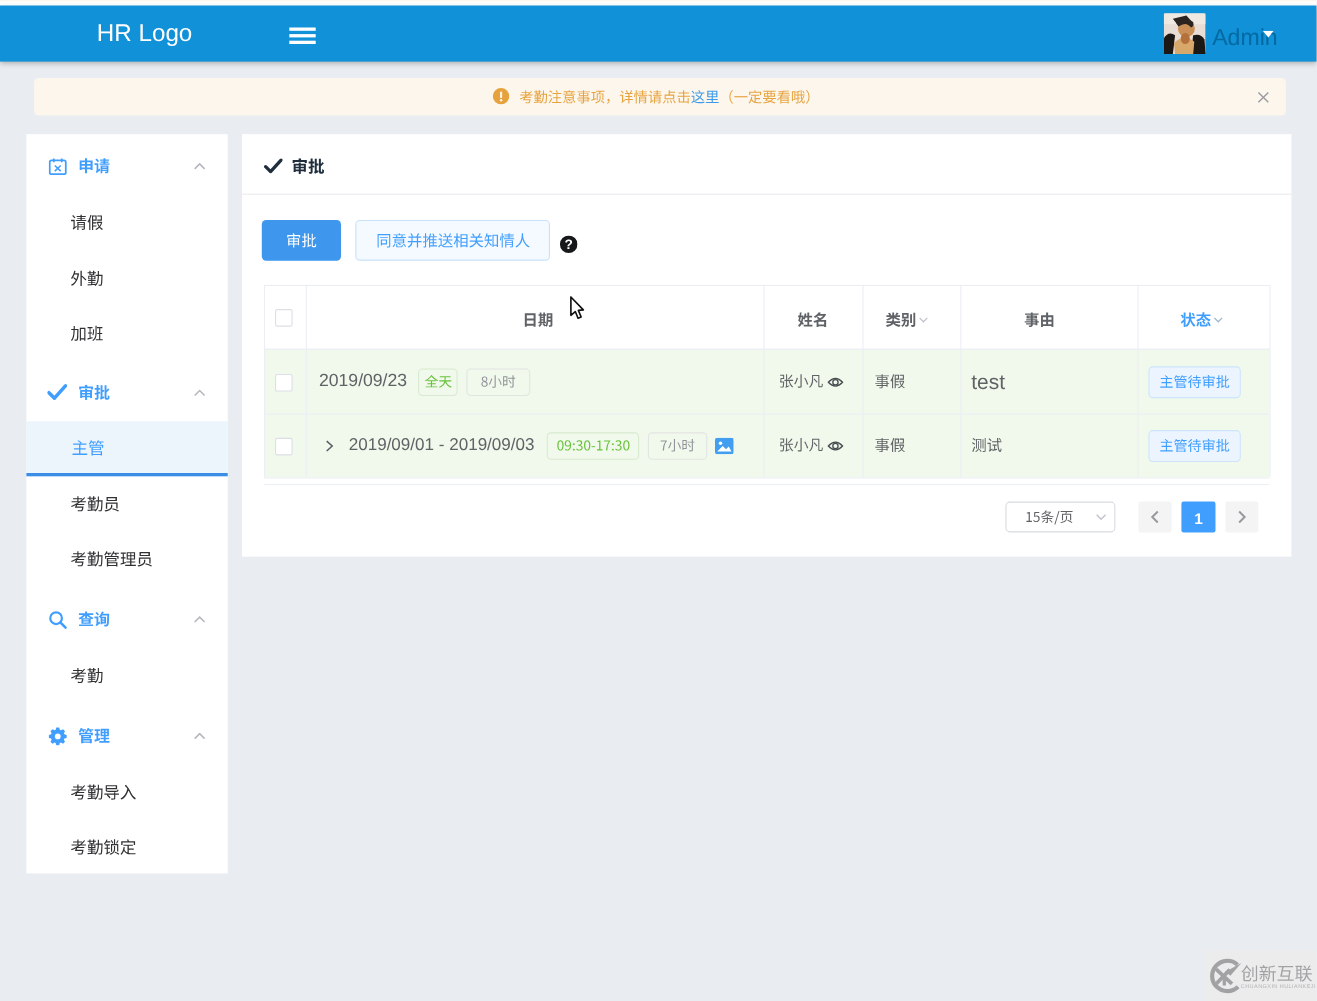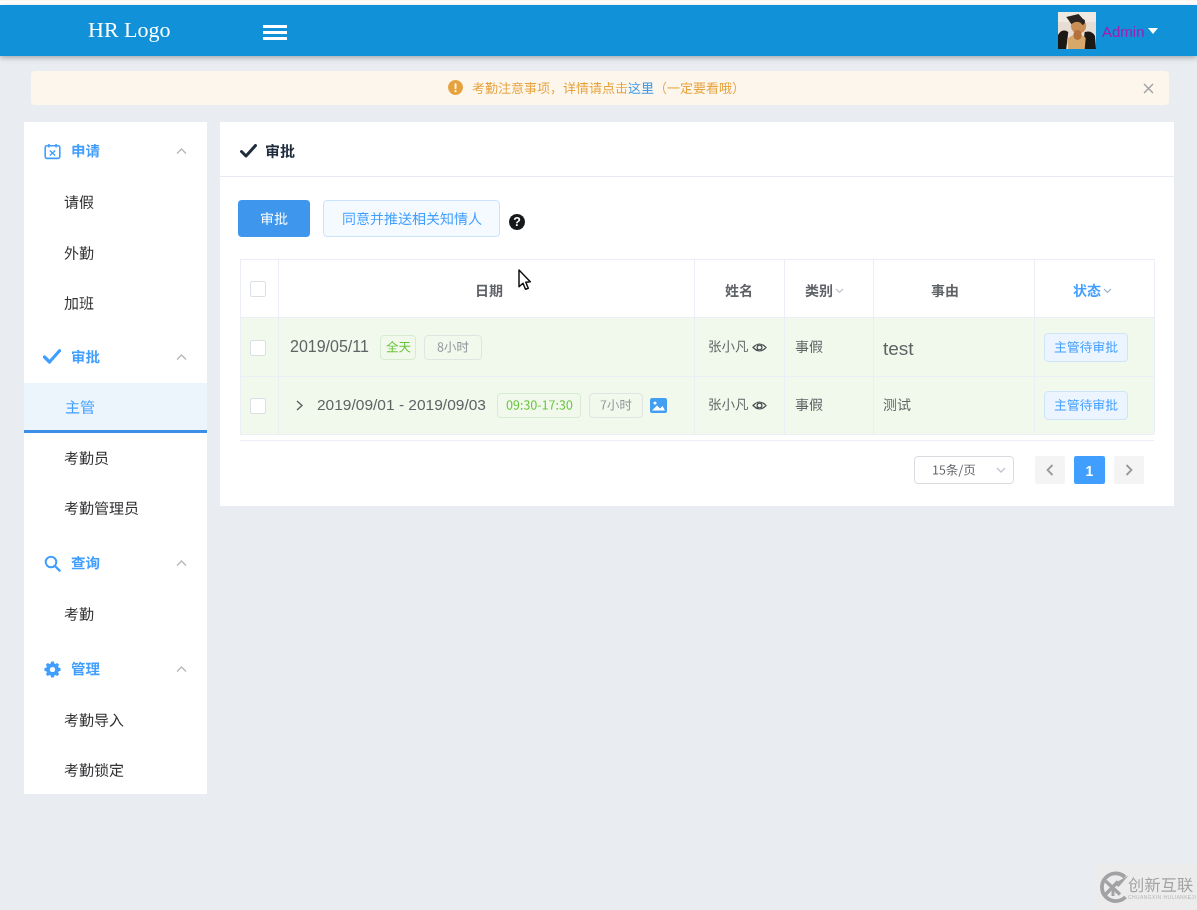--- a/index.html
+++ b/index.html
@@ -91,36 +91,36 @@
       <path id="r9875" d="M7 -79H94V-72H7ZM46 -75 54 -74Q52 -69 50 -64Q48 -60 46 -56L40 -58Q41 -60 42 -63Q43 -66 44 -69Q45 -72 46 -75ZM46 -46H54V-28Q54 -24 53 -20Q52 -16 50 -12Q47 -8 42 -4Q37 -1 29 2Q21 5 10 8Q9 7 8 6Q8 5 7 4Q6 3 5 2Q16 -0 24 -3Q31 -6 36 -9Q40 -12 43 -15Q45 -18 46 -22Q46 -25 46 -28ZM55 -11 59 -16Q63 -14 68 -12Q73 -10 77 -7Q82 -5 86 -2Q90 0 93 2L88 8Q86 6 82 4Q78 1 73 -1Q68 -4 64 -7Q59 -9 55 -11ZM17 -59H84V-13H76V-53H25V-13H17Z"></path>
       <path id="r521b" d="M84 -82H91V-2Q91 2 90 4Q89 5 87 6Q84 7 80 7Q76 8 69 8Q68 6 68 4Q67 2 66 0Q69 1 73 1Q76 1 78 1Q80 1 81 1Q83 0 83 -0Q84 -1 84 -2ZM64 -72H71V-17H64ZM17 -47H46V-41H17ZM14 -47H22V-5Q22 -2 23 -1Q24 -0 28 -0Q28 -0 31 -0Q33 -0 36 -0Q39 -0 41 -0Q44 -0 45 -0Q47 -0 49 -1Q50 -2 50 -5Q51 -8 51 -14Q52 -13 54 -12Q56 -12 58 -11Q57 -4 56 -0Q55 3 52 5Q50 7 46 7Q45 7 43 7Q41 7 39 7Q36 7 34 7Q31 7 29 7Q28 7 27 7Q22 7 19 6Q17 5 15 2Q14 -0 14 -4ZM44 -47H51Q51 -47 51 -46Q51 -45 51 -44Q50 -36 50 -30Q49 -25 48 -22Q47 -19 46 -18Q45 -17 44 -16Q42 -15 41 -15Q39 -15 36 -15Q34 -15 31 -15Q31 -17 30 -19Q30 -20 29 -22Q32 -21 34 -21Q36 -21 37 -21Q38 -21 39 -21Q40 -22 40 -22Q41 -23 42 -26Q42 -28 43 -33Q43 -38 44 -46ZM30 -75 35 -79Q39 -75 44 -69Q49 -64 53 -59Q57 -55 59 -51L54 -46Q52 -50 47 -55Q43 -60 39 -65Q34 -70 30 -75ZM31 -84 38 -82Q33 -71 26 -61Q18 -50 8 -43Q8 -44 7 -45Q6 -45 5 -46Q4 -47 3 -48Q9 -53 15 -58Q20 -64 24 -71Q29 -77 31 -84Z"></path>
       <path id="r65b0" d="M59 -50H96V-43H59ZM6 -74H50V-67H6ZM5 -34H51V-27H5ZM5 -51H52V-44H5ZM78 -47H85V8H78ZM13 -65 19 -67Q20 -63 21 -59Q23 -55 23 -52L17 -51Q16 -54 15 -58Q14 -62 13 -65ZM38 -67 45 -65Q43 -61 41 -56Q40 -51 38 -48L32 -50Q33 -52 34 -55Q35 -58 36 -61Q37 -64 38 -67ZM87 -82 93 -77Q88 -75 82 -73Q76 -72 70 -71Q64 -70 58 -69Q57 -70 57 -72Q56 -73 55 -74Q61 -75 67 -77Q73 -78 78 -79Q83 -81 87 -82ZM21 -83 28 -84Q30 -81 32 -78Q34 -74 34 -71L27 -69Q27 -72 25 -76Q23 -80 21 -83ZM25 -47H32V-2Q32 1 31 2Q31 4 29 5Q27 5 25 6Q22 6 18 6Q18 4 18 3Q17 1 16 -1Q19 -0 21 -0Q23 -0 24 -0Q25 -0 25 -2ZM55 -74H62V-40Q62 -35 62 -28Q62 -22 61 -16Q59 -10 57 -4Q55 2 52 7Q51 6 50 5Q49 5 48 4Q47 3 46 2Q50 -4 52 -11Q54 -18 55 -26Q55 -33 55 -40ZM36 -21 41 -24Q44 -20 46 -16Q48 -11 50 -8L44 -5Q43 -8 41 -13Q38 -18 36 -21ZM14 -24 20 -22Q18 -17 15 -12Q12 -7 9 -3Q8 -4 7 -5Q5 -6 4 -7Q7 -10 10 -15Q12 -19 14 -24Z"></path>
       <path id="r4e92" d="M9 -78H92V-71H9ZM30 -55H72V-48H30ZM25 -26H69V-19H25ZM5 -3H95V4H5ZM31 -73H39Q38 -67 36 -59Q35 -52 33 -45Q32 -37 31 -31Q29 -24 28 -19H20Q21 -24 22 -31Q24 -38 25 -45Q27 -52 28 -59Q30 -67 31 -73ZM70 -55H70L72 -55L77 -54Q77 -49 76 -42Q75 -36 74 -28Q73 -21 72 -14Q71 -7 70 -0L63 -1Q64 -7 65 -14Q66 -22 67 -29Q68 -37 68 -43Q69 -49 70 -54Z"></path>
       <path id="r8054" d="M45 -63H92V-56H45ZM43 -38H96V-31H43ZM64 -58H71V-44Q71 -39 70 -32Q70 -25 67 -18Q65 -11 59 -4Q54 3 45 9Q44 8 42 6Q41 5 39 4Q48 -2 53 -8Q58 -15 60 -21Q62 -27 63 -33Q64 -39 64 -44ZM70 -32Q74 -21 80 -12Q87 -3 97 2Q96 2 95 4Q94 5 93 6Q92 7 92 8Q81 3 74 -7Q68 -18 64 -31ZM81 -82 89 -80Q86 -75 82 -70Q79 -64 76 -60L70 -63Q72 -65 74 -69Q76 -72 78 -76Q80 -79 81 -82ZM48 -79 55 -82Q58 -79 61 -75Q63 -71 65 -67L58 -64Q57 -67 54 -71Q52 -76 48 -79ZM5 -80H42V-73H5ZM14 -59H34V-52H14ZM14 -38H34V-32H14ZM10 -76H17V-12H10ZM31 -76H38V8H31ZM4 -13Q9 -14 16 -15Q23 -16 30 -17Q38 -19 46 -20L46 -13Q35 -12 24 -10Q14 -8 5 -6Z"></path>
     </defs>
   </svg>
 <div style="position:absolute;left:0;top:0;width:1197px;height:6px;background:#fff"></div>
 <div style="position:absolute;left:0;top:0;width:1197px;height:1px;background:#fdf6ec"></div>
 <div style="position:absolute;left:0;top:5px;width:1197px;height:51px;background:#1191d8;box-shadow:0 2px 5px rgba(0,0,0,.28)"></div>
-<div style="position:absolute;left:88px;top:17px;color:#fff;font-family:Liberation Serif, serif;font-size:22px">HR Logo</div>
+<div style="position:absolute;left:88px;top:17px;color:#fff;font-family:Liberation Sans, sans-serif;font-size:22px">HR Logo</div>
 <div style="position:absolute;left:263px;top:25px;width:24px;height:3px;background:#fff"></div>
 <div style="position:absolute;left:263px;top:31px;width:24px;height:3px;background:#fff"></div>
 <div style="position:absolute;left:263px;top:37px;width:24px;height:3px;background:#fff"></div>
 <svg style="position:absolute;left:1058px;top:12px" width="38" height="37" viewBox="0 0 37 37" preserveAspectRatio="none">
 <rect width="37" height="37" rx="2" fill="#e8ddd4"></rect>
 <rect x="0" y="0" width="37" height="10" fill="#efe9e2"></rect>
 <path d="M8 5 L20 2 L26 9 L14 13 Z" fill="#2a2320"></path>
 <circle cx="20" cy="14" r="7.5" fill="#c98f56"></circle>
 <path d="M11 9 Q17 2 26 8 Q27 12 24 13 Q20 7 13 12 Z" fill="#2a2320"></path>
 <path d="M0 23 Q4 16 10 20 L8 37 L0 37 Z" fill="#1c1815"></path>
 <path d="M26 20 Q33 18 36 24 L37 37 L24 37 Z" fill="#1c1815"></path>
 <path d="M9 27 Q18 18 27 26 L26 37 L10 37 Z" fill="#d8a86b"></path>
 <ellipse cx="19" cy="23" rx="4" ry="5" fill="#b5713c"></ellipse>
 </svg>
-<div style="position:absolute;left:1102px;top:23px;color:#a21caf;font-size:15px">Admin</div>
+<div style="position:absolute;left:1102px;top:23px;color:#0369a1;font-size:21px">Admin</div>
 <svg style="position:absolute;left:1148px;top:28px" width="10" height="7" viewBox="0 0 10 7">
     <path d="M0 0 H10 L5 6 Z" fill="#fff"></path>
   </svg>
 <div style="position:absolute;left:31px;top:71px;width:1138px;height:34px;background:#fdf6ec;border-radius:4px"></div>
 <svg style="position:absolute;left:447.5px;top:80px" width="15" height="15" viewBox="0 0 15 15">
     <circle cx="7.5" cy="7.5" r="7.5" fill="#e6a23c"></circle>
     <rect x="6.6" y="3.2" width="1.9" height="6" rx=".9" fill="#fdf6ec"></rect>
     <circle cx="7.55" cy="11.2" r="1.1" fill="#fdf6ec"></circle>
   </svg>
 <svg class="t " style="left:472.0px;top:81.2px" width="275" height="15" viewBox="0 0 275 15">
@@ -352,21 +352,21 @@
 <svg class="t " style="left:1073.0px;top:282.6px" width="30" height="16" viewBox="0 0 30 16">
     <g fill="#409eff">
       <use href="#b72b6" transform="translate(0.0,12.9) scale(0.1400)"></use>
       <use href="#b6001" transform="translate(14.0,12.9) scale(0.1400)"></use>
     </g>
   </svg>
 <svg style="position:absolute;left:1103px;top:288px" width="9" height="6" viewBox="0 0 9 6">
     <path d="M1 1 L4.5 4.5 L8 1" stroke="#9fb6cc" stroke-width="1.2" fill="none"></path>
   </svg>
 <div style="position:absolute;left:250px;top:340px;width:14px;height:14px;border:1px solid #dcdfe6;border-radius:2px;background:#fff"></div>
-<div class="lt" style="left:290px;top:338px;font-size:16px;color:#606266">2019/05/11</div>
+<div class="lt" style="left:290px;top:338px;font-size:16px;color:#606266">2019/09/23</div>
 <div style="position:absolute;left:380px;top:334.5px;width:36px;height:25px;border:1px solid #d8ead0;border-radius:4px;box-sizing:border-box"></div>
 <svg class="t " style="left:385.5px;top:339.9px" width="27" height="14" viewBox="0 0 27 14">
     <g fill="#67c23a">
       <use href="#r5168" transform="translate(0.0,11.5) scale(0.1250)"></use>
       <use href="#r5929" transform="translate(12.5,11.5) scale(0.1250)"></use>
     </g>
   </svg>
 <div style="position:absolute;left:424px;top:334.5px;width:58px;height:25px;border:1px solid #e2e4e3;border-radius:4px;box-sizing:border-box"></div>
 <svg class="t " style="left:437.0px;top:339.9px" width="34" height="14" viewBox="0 0 34 14">
     <g fill="#909399">

